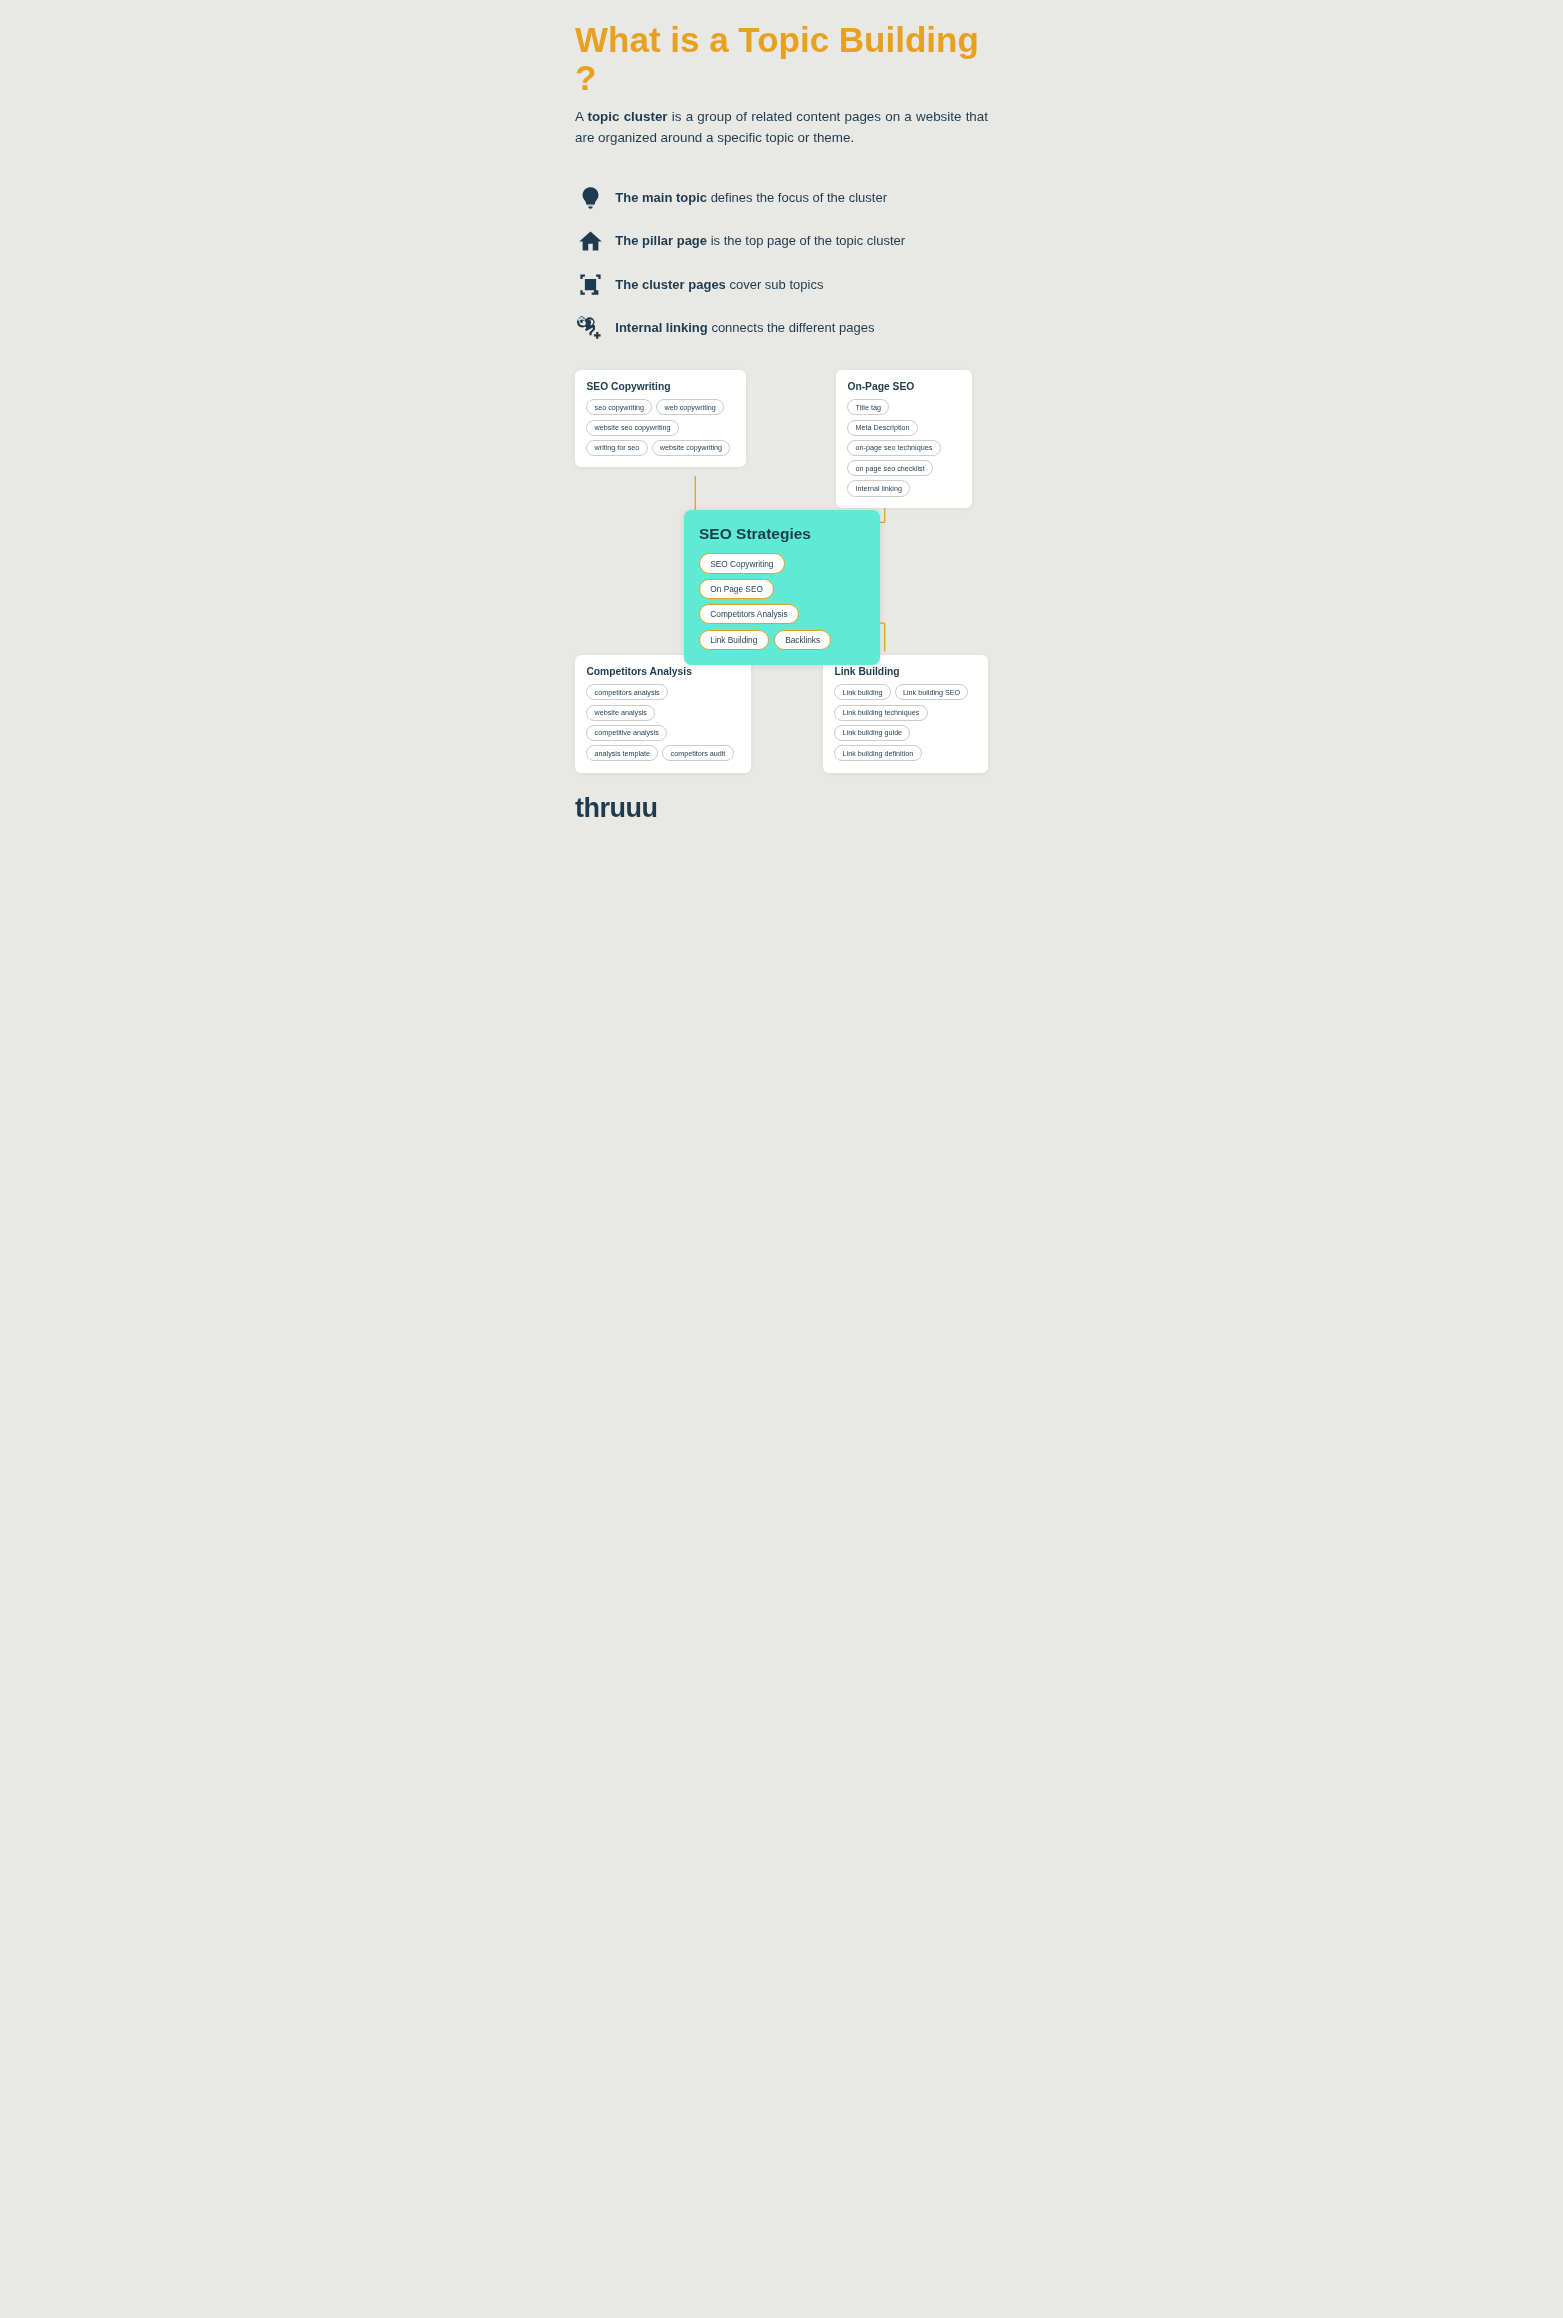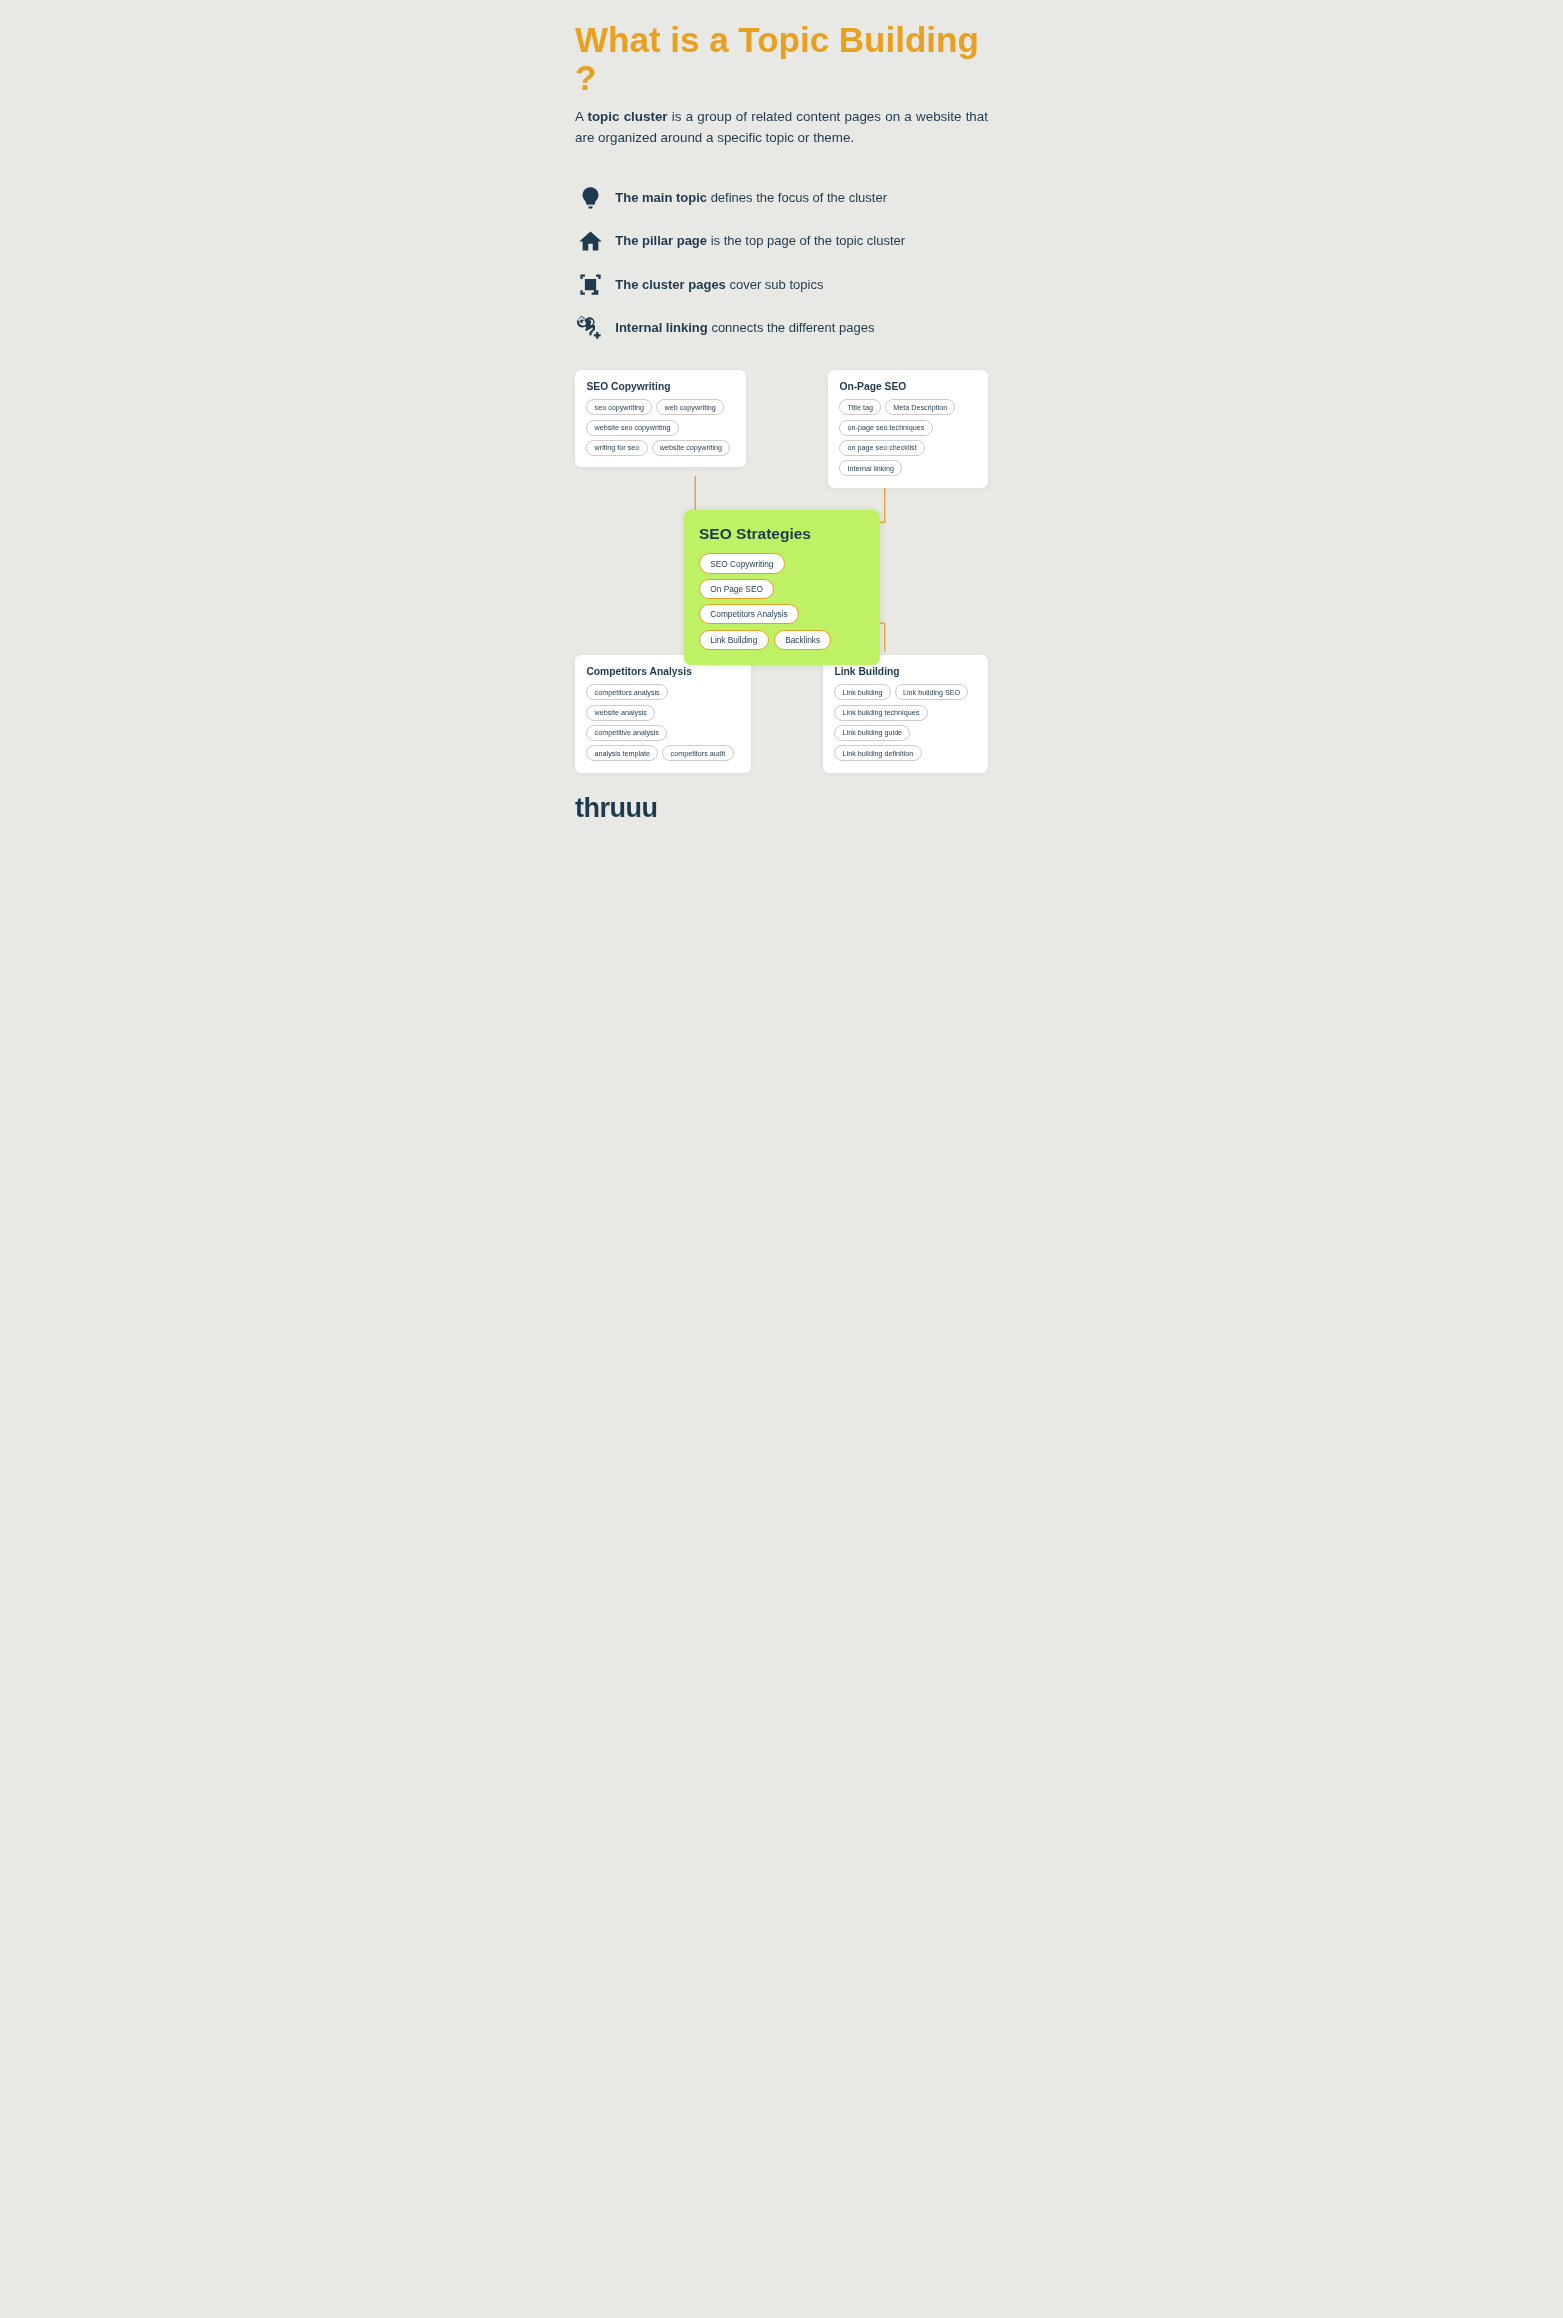--- a/index.html
+++ b/index.html
@@ -105,21 +105,21 @@
       border-radius: 10.3px;
       padding: 2.6px 7.2px;
       font-size: 7.2px;
       color: #1e3a4f;
       background: #fff;
       white-space: nowrap;
     }
 
     
     .center-card {
-      background: #bef264;
+      background: #5eead4;
       border-radius: 7.2px;
       padding: 15.5px 15.5px 15.5px 15.5px;
       position: absolute;
       box-shadow: 0 1px 7.2px rgba(0,0,0,0.1);
     }
 
     .center-card-title {
       font-size: 15.5px;
       font-weight: 800;
       color: #1e3a4f;
@@ -239,21 +239,21 @@
     <div class="card-title">SEO Copywriting</div>
     <div class="tags">
       <span class="tag">seo copywriting</span>
       <span class="tag">web copywriting</span>
       <span class="tag">website seo copywriting</span>
       <span class="tag">writing for seo</span>
       <span class="tag">website copywriting</span>
     </div>
   </div>
 
-  <div class="card" style="right: 0; top: 0; width: 160px;">
+  <div class="card" style="right: 16px; top: 0; width: 136px;">
     <div class="card-title">On-Page SEO</div>
     <div class="tags">
       <span class="tag">Title tag</span>
       <span class="tag">Meta Description</span>
       <span class="tag">on-page seo techniques</span>
       <span class="tag">on page seo checklist</span>
       <span class="tag">Internal linking</span>
     </div>
   </div>
 

